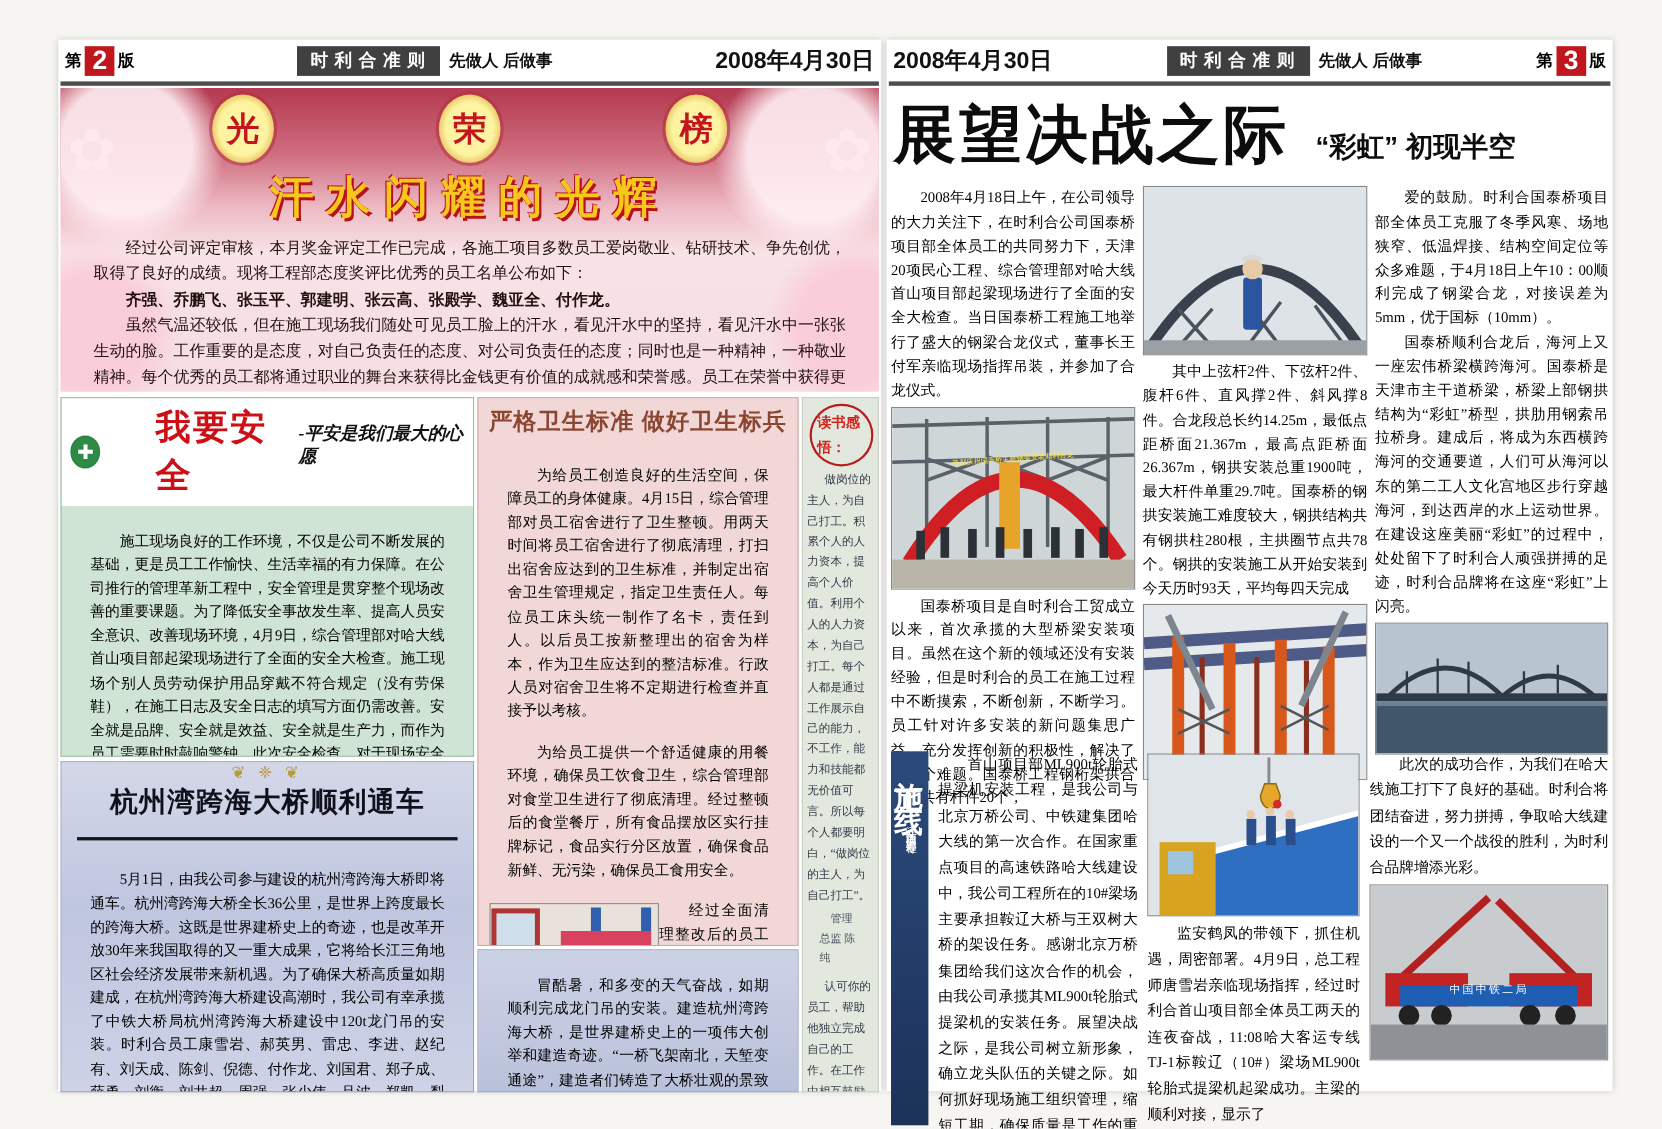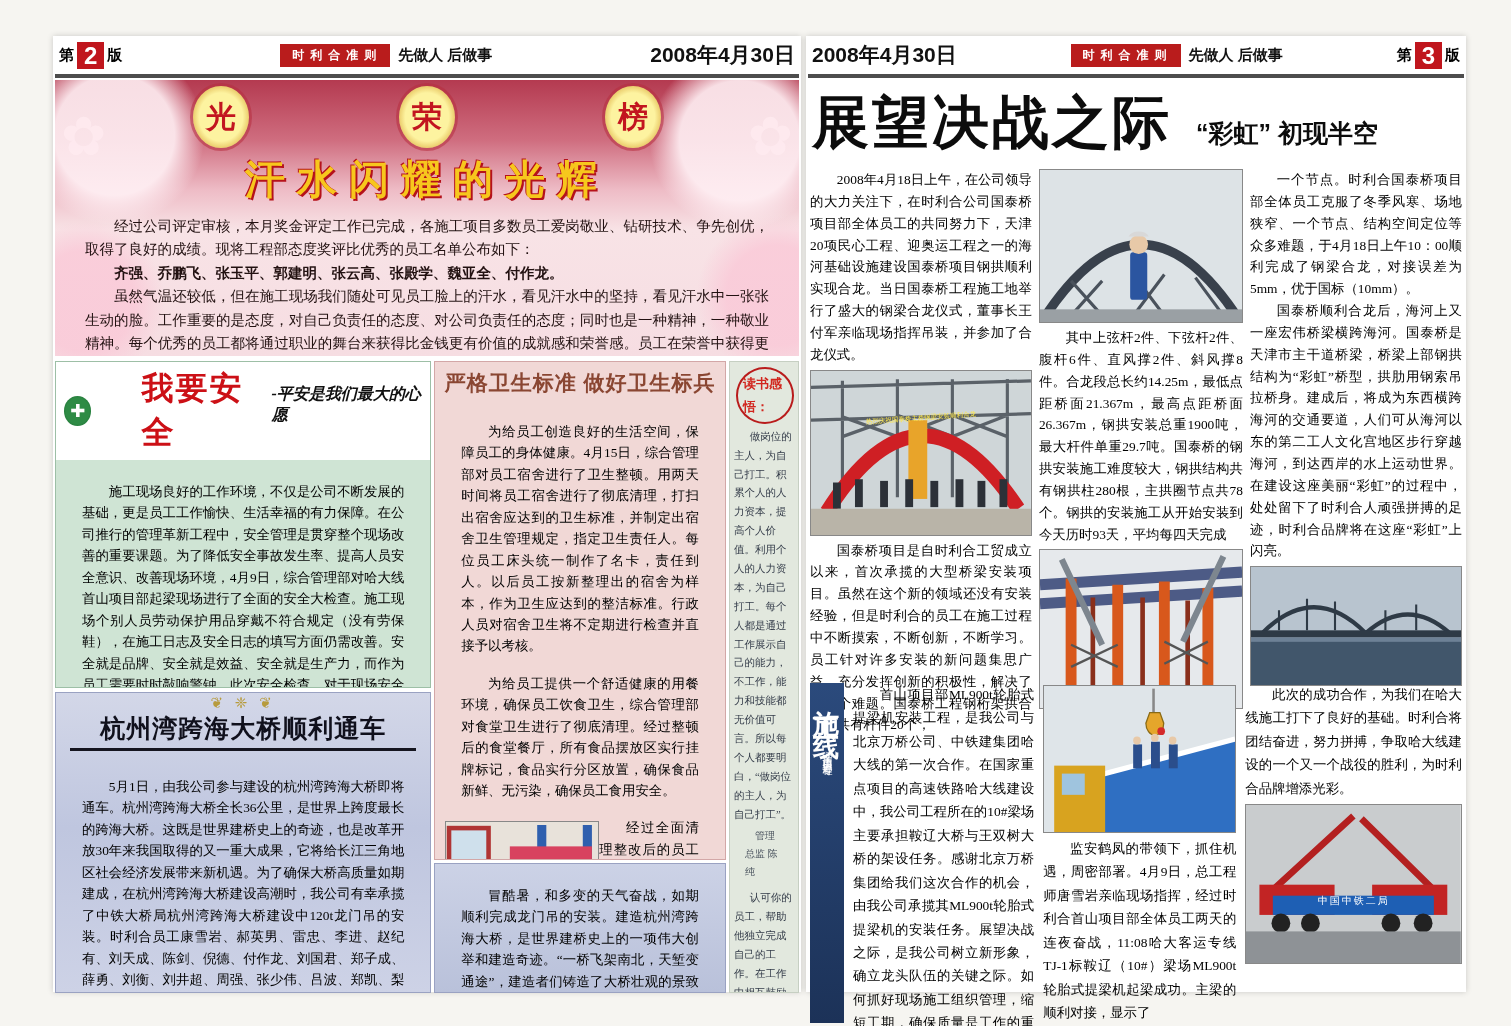--- a/index.html
+++ b/index.html
@@ -6,21 +6,21 @@
   body{width:1511px;height:1026px;background:#f6f5f1;font-family:"Liberation Serif",serif;position:relative;overflow:hidden;}
   .page{position:absolute;top:36px;height:956px;background:#fff;box-shadow:0 0 6px rgba(0,0,0,.18);}
   .page-left{left:53px;width:748px;}
   .page-right{left:806px;width:660px;}
 
   
   .hdr{height:34px;display:flex;align-items:center;justify-content:space-between;padding:2px 6px 0 6px;font-family:"Liberation Sans",sans-serif;}
   .hdr .pageno{display:flex;align-items:center;gap:3px;font-weight:bold;font-size:15px;}
   .numbox{background:#c0161d;color:#fff;font-size:24px;font-weight:bold;padding:0 7px;line-height:27px;}
   .mast{display:flex;align-items:center;gap:8px;}
-  .mastbox{background:#b91c1c;color:#fff;font-weight:bold;font-size:12px;letter-spacing:6px;padding:3px 8px 3px 12px;}
+  .mastbox{background:#404040;color:#fff;font-weight:bold;font-size:16px;letter-spacing:6px;padding:3px 8px 3px 12px;}
   .slogan{font-weight:bold;font-size:15px;color:#111;}
   .hdate{font-weight:bold;font-size:21px;color:#111;}
   .rule{height:4px;background:#4d4d4d;margin:2px 2px 0 2px;}
 
   
   .honor{position:relative;margin:2px;height:276px;overflow:hidden;color:#211;
     background:
       radial-gradient(circle at 8% 20%, rgba(255,240,244,.9) 0 60px, rgba(255,240,244,0) 90px),
       radial-gradient(circle at 92% 22%, rgba(255,240,244,.9) 0 60px, rgba(255,240,244,0) 90px),
       radial-gradient(circle at 4% 80%, rgba(250,200,215,.8) 0 50px, rgba(250,200,215,0) 80px),
@@ -44,21 +44,21 @@
   .safety{background:#cfe4d4;border:1px solid #9dbfa6;height:325px;overflow:hidden;}
   .safety-hd{background:#fff;display:flex;align-items:baseline;gap:6px;padding:5px 8px;}
   .cross{align-self:center;width:30px;height:30px;border-radius:50%;background:radial-gradient(#2e8b45 60%,#14602a);color:#fff;font-size:18px;display:flex;align-items:center;justify-content:center;font-family:"Liberation Sans",sans-serif;}
   .safety-hd b{color:#cc1016;font-size:32px;font-family:"Liberation Sans",sans-serif;letter-spacing:2px;margin-left:44px;}
   .safety-hd i{font-size:16px;font-weight:bold;color:#111;}
   .body-txt{padding:5px 10px;font-size:13.4px;line-height:1.6;text-align:justify;}
   .body-txt p{margin:16px;text-indent:2em;}
 
   .hzb{background:linear-gradient(180deg,#d3d7e8,#bfc6df 45%,#cdd2e6);border:1px solid #9aa2c2;flex:1;overflow:hidden;}
   .orn{text-align:center;color:#b79b3c;font-size:15px;letter-spacing:4px;margin-top:3px;line-height:1;}
-  .hzb h2{margin:1px 14px 4px;text-align:center;font-family:"Liberation Sans",sans-serif;font-size:25px;letter-spacing:1px;border-bottom:3px solid #15151f;padding-bottom:3px;color:#10101c;}
+  .hzb h2{margin:1px 14px 4px;text-align:center;font-family:"Liberation Sans",sans-serif;font-size:25px;letter-spacing:1px;border-bottom:3px solid #15151f;padding-bottom:16px;color:#10101c;}
 
   .hyg{background:#f1d8d6;border:1px solid #d3a7a7;height:497px;overflow:hidden;position:relative;}
   .hyg h2{margin:7px 4px 3px;text-align:center;font-family:"Liberation Sans",sans-serif;font-size:21px;color:#8a4632;letter-spacing:1px;}
   .dorm{float:left;width:152px;height:160px;margin:4px 8px 2px 0;border:2px solid #fff;}
   .hz-cont{background:linear-gradient(180deg,#ccd2e6,#b9c1da);border:1px solid #9aa2c2;flex:1;overflow:hidden;}
 
   .rd-title{display:inline-block;color:#d2261e;font-weight:bold;font-size:13px;border:2px solid #b91c1c;border-radius:50%;padding:3px 5px;margin:0 0 4px 2px;}
   .rd-entry p{margin:0;text-indent:1.5em;}
   .rd-author{margin:3px 11px 8px;color:#4c5560;font-size:10px;text-indent:1em;}
 
@@ -207,21 +207,21 @@
     </span>
   </div>
   <div class="rule"></div>
 
   <div class="headline">
     <span class="big">展望决战之际</span><span class="sub">“彩虹” 初现半空</span>
   </div>
 
   <div class="gt">
     <div class="gcol g1">
-      <p>2008年4月18日上午，在公司领导的大力关注下，在时利合公司国泰桥项目部全体员工的共同努力下，天津20项民心工程、迎奥运工程之一的海河基础设施建设国泰桥项目钢拱顺利实现合龙。当日国泰桥工程施工地举行了盛大的钢梁合龙仪式，董事长王付军亲临现场指挥吊装，并参加了合龙仪式。</p>
+      <p>2008年4月18日上午，在公司领导的大力关注下，在时利合公司国泰桥项目部全体员工的共同努力下，天津20项民心工程、综合管理部对哈大线首山项目部起梁现场进行了全面的安全大检查。当日国泰桥工程施工地举行了盛大的钢梁合龙仪式，董事长王付军亲临现场指挥吊装，并参加了合龙仪式。</p>
       <div class="ph" style="height:164px;">
         <svg viewBox="0 0 140 100" preserveAspectRatio="none">
           <rect width="140" height="100" fill="#cfd6d8"></rect>
           <path d="M0 10 L140 6 M0 30 L140 26 M20 6 v70 M55 5 v72 M90 5 v72 M125 5 v72 M20 40 l35 -12 m0 12 l-35 -12 m35 12 l35 -13 m0 13 l-35 -13 m35 13 l35 -13 m0 13 l-35 -13" stroke="#5a6168" stroke-width="2" fill="none"></path>
           <path d="M10 86 Q70 -6 132 84" stroke="#cf1f24" stroke-width="9" fill="none"></path>
           <rect x="62" y="30" width="12" height="48" fill="#e8a42a"></rect>
           <g fill="#2c3138">
             <rect x="14" y="68" width="5" height="16"></rect>
               <rect x="28" y="66" width="5" height="17"></rect>
               <rect x="44" y="67" width="5" height="16"></rect>
@@ -261,21 +261,21 @@
           <g stroke="#8a2f1b" stroke-width="3">
               <path d="M34 30 V100 M66 30 V100 M95 32 V100"></path>
             </g>
           <path d="M14 6 L40 60 M118 4 L92 58" stroke="#7d868f" stroke-width="4"></path>
           <path d="M20 60 l30 14 m0 -14 l-30 14 m60 -16 l28 14 m0 -14 l-28 14" stroke="#555" stroke-width="1.5"></path>
         </svg>
       </div>
     </div>
 
     <div class="gcol g3">
-      <p>一个节点。时利合国泰桥项目部全体员工克服了冬季风寒、场地狭窄、一个节点、结构空间定位等众多难题，于4月18日上午10：00顺利完成了钢梁合龙，对接误差为5mm，优于国标（10mm）。</p>
+      <p>爱的鼓励。时利合国泰桥项目部全体员工克服了冬季风寒、场地狭窄、低温焊接、结构空间定位等众多难题，于4月18日上午10：00顺利完成了钢梁合龙，对接误差为5mm，优于国标（10mm）。</p>
       <p>国泰桥顺利合龙后，海河上又一座宏伟桥梁横跨海河。国泰桥是天津市主干道桥梁，桥梁上部钢拱结构为“彩虹”桥型，拱肋用钢索吊拉桥身。建成后，将成为东西横跨海河的交通要道，人们可从海河以东的第二工人文化宫地区步行穿越海河，到达西岸的水上运动世界。在建设这座美丽“彩虹”的过程中，处处留下了时利合人顽强拼搏的足迹，时利合品牌将在这座“彩虹”上闪亮。</p>
       <div class="ph" style="height:118px;">
         <svg viewBox="0 0 150 82" preserveAspectRatio="none">
           <rect width="150" height="50" fill="#b8c4cf"></rect>
           <rect y="50" width="150" height="32" fill="#41566b"></rect>
           <path d="M8 46 Q45 10 82 46 M82 46 Q112 20 142 46" stroke="#2e3a46" stroke-width="3" fill="none"></path>
           <rect x="0" y="44" width="150" height="5" fill="#2e3a46"></rect>
           <path d="M20 44 v-14 M40 44 v-22 M60 44 v-20 M96 44 v-14 M118 44 v-18" stroke="#2e3a46" stroke-width="1.5"></path>
           <rect x="0" y="49" width="150" height="3" fill="#6d8196"></rect>
         </svg>

